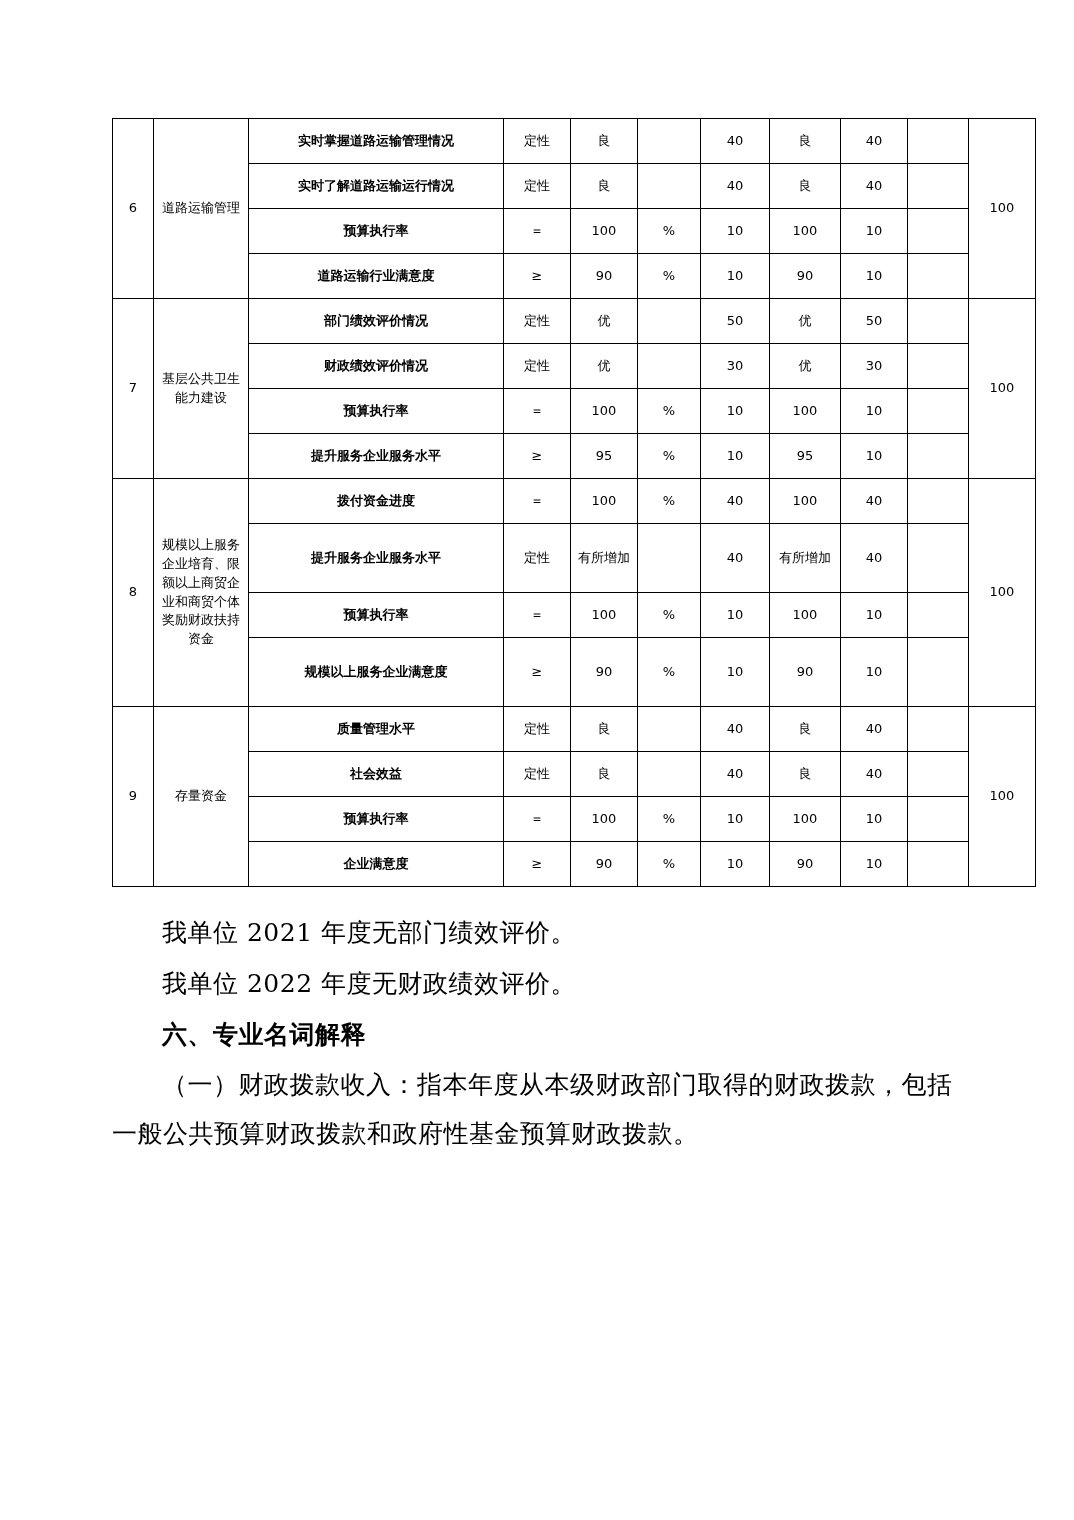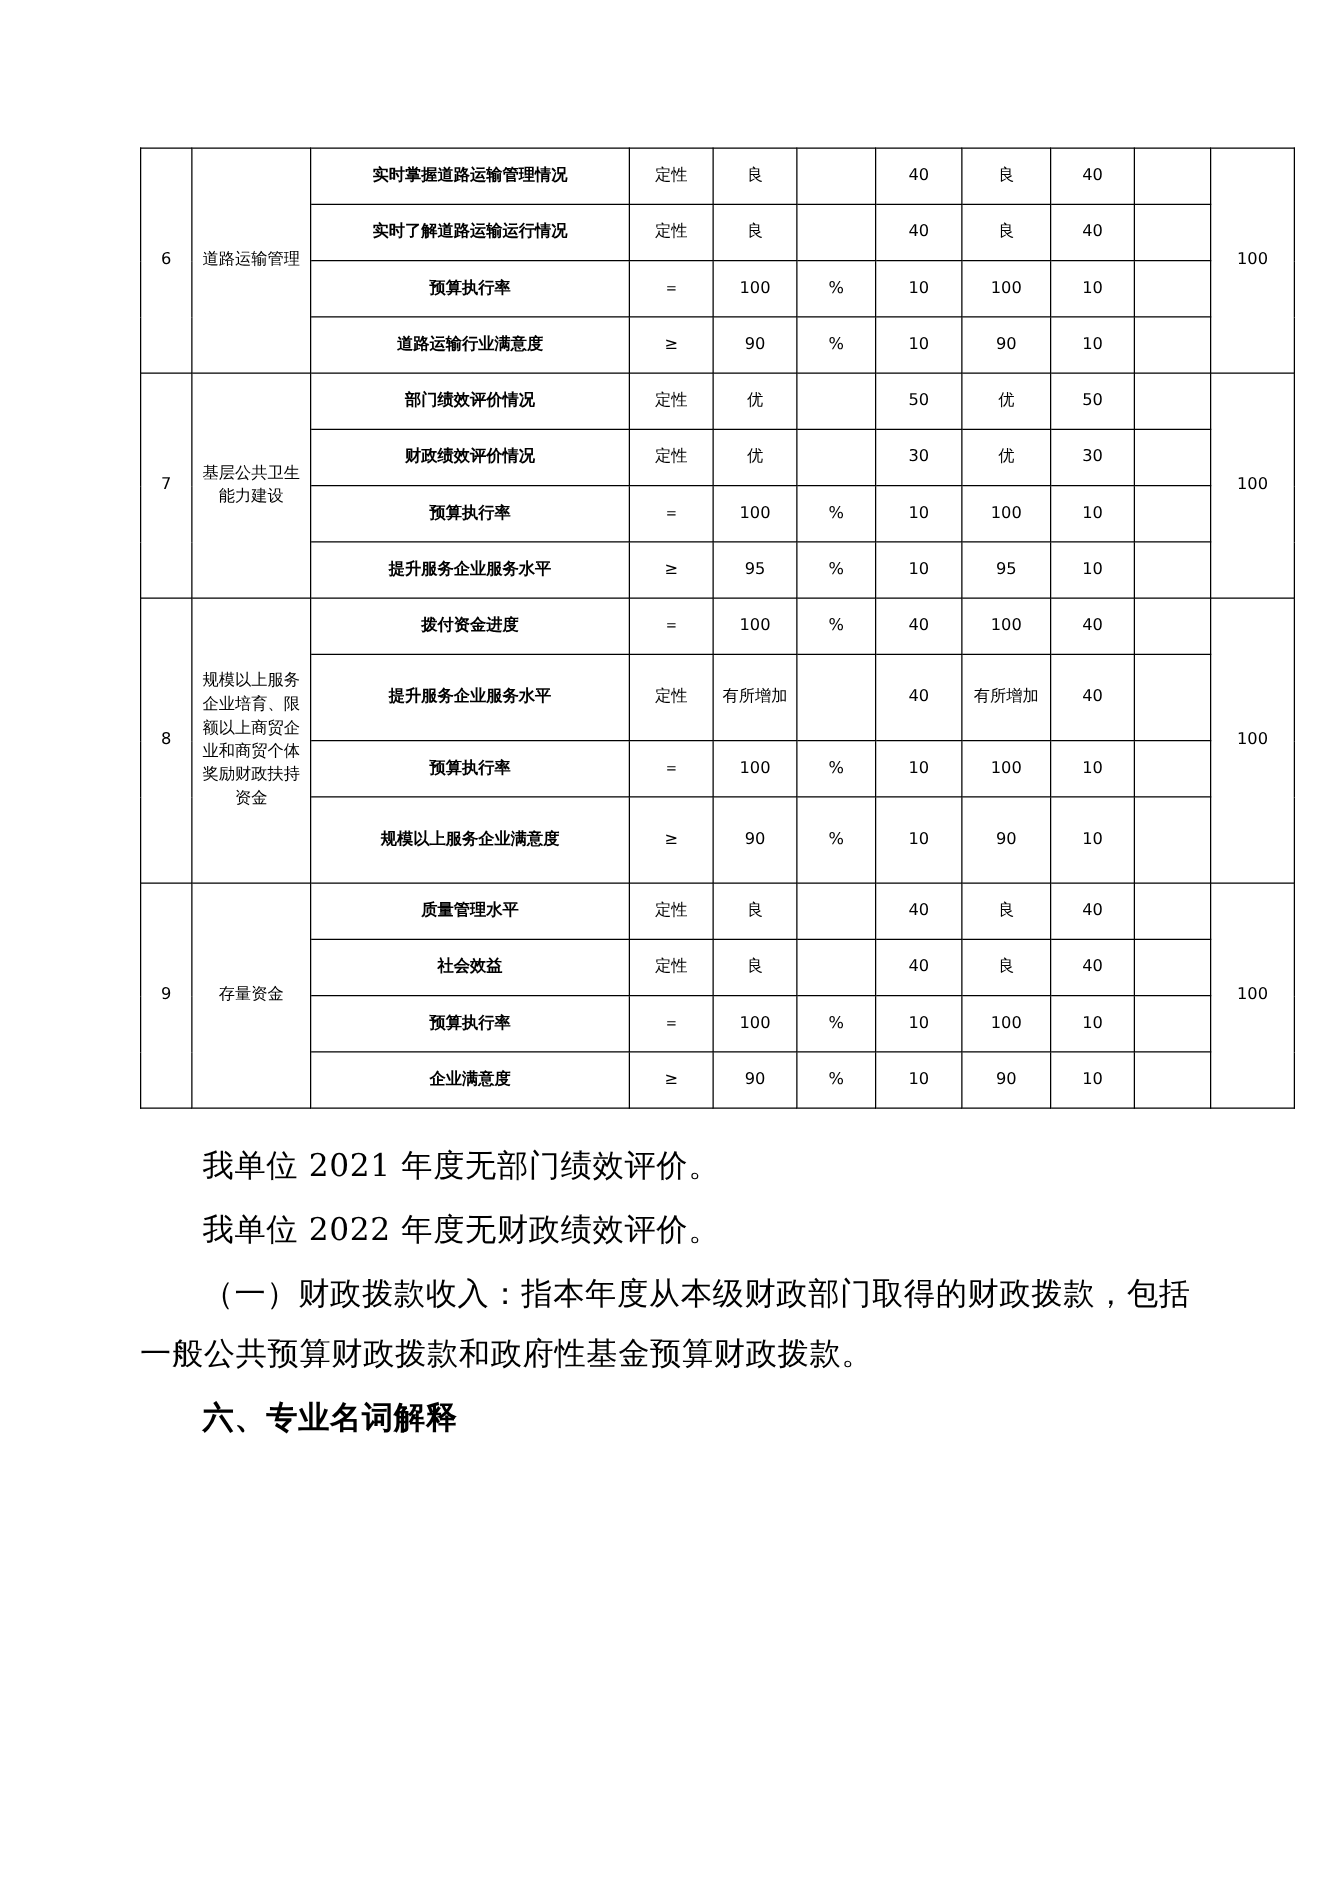--- a/index.html
+++ b/index.html
@@ -249,17 +249,17 @@
         <td class="actual">90</td>
         <td class="score">10</td>
         <td class="blank"></td>
       </tr>
     </tbody>
   </table>
 
   <div class="body-text">
     <p class="para">我单位 2021 年度无部门绩效评价。</p>
     <p class="para">我单位 2022 年度无财政绩效评价。</p>
+    <p class="para heading">六、专业名词解释</p>
     <p class="para">（一）财政拨款收入：指本年度从本级财政部门取得的财政拨款，包括一般公共预算财政拨款和政府性基金预算财政拨款。</p>
-    <p class="para heading">六、专业名词解释</p>
   </div>
 
 </div>
 
 </body></html>

